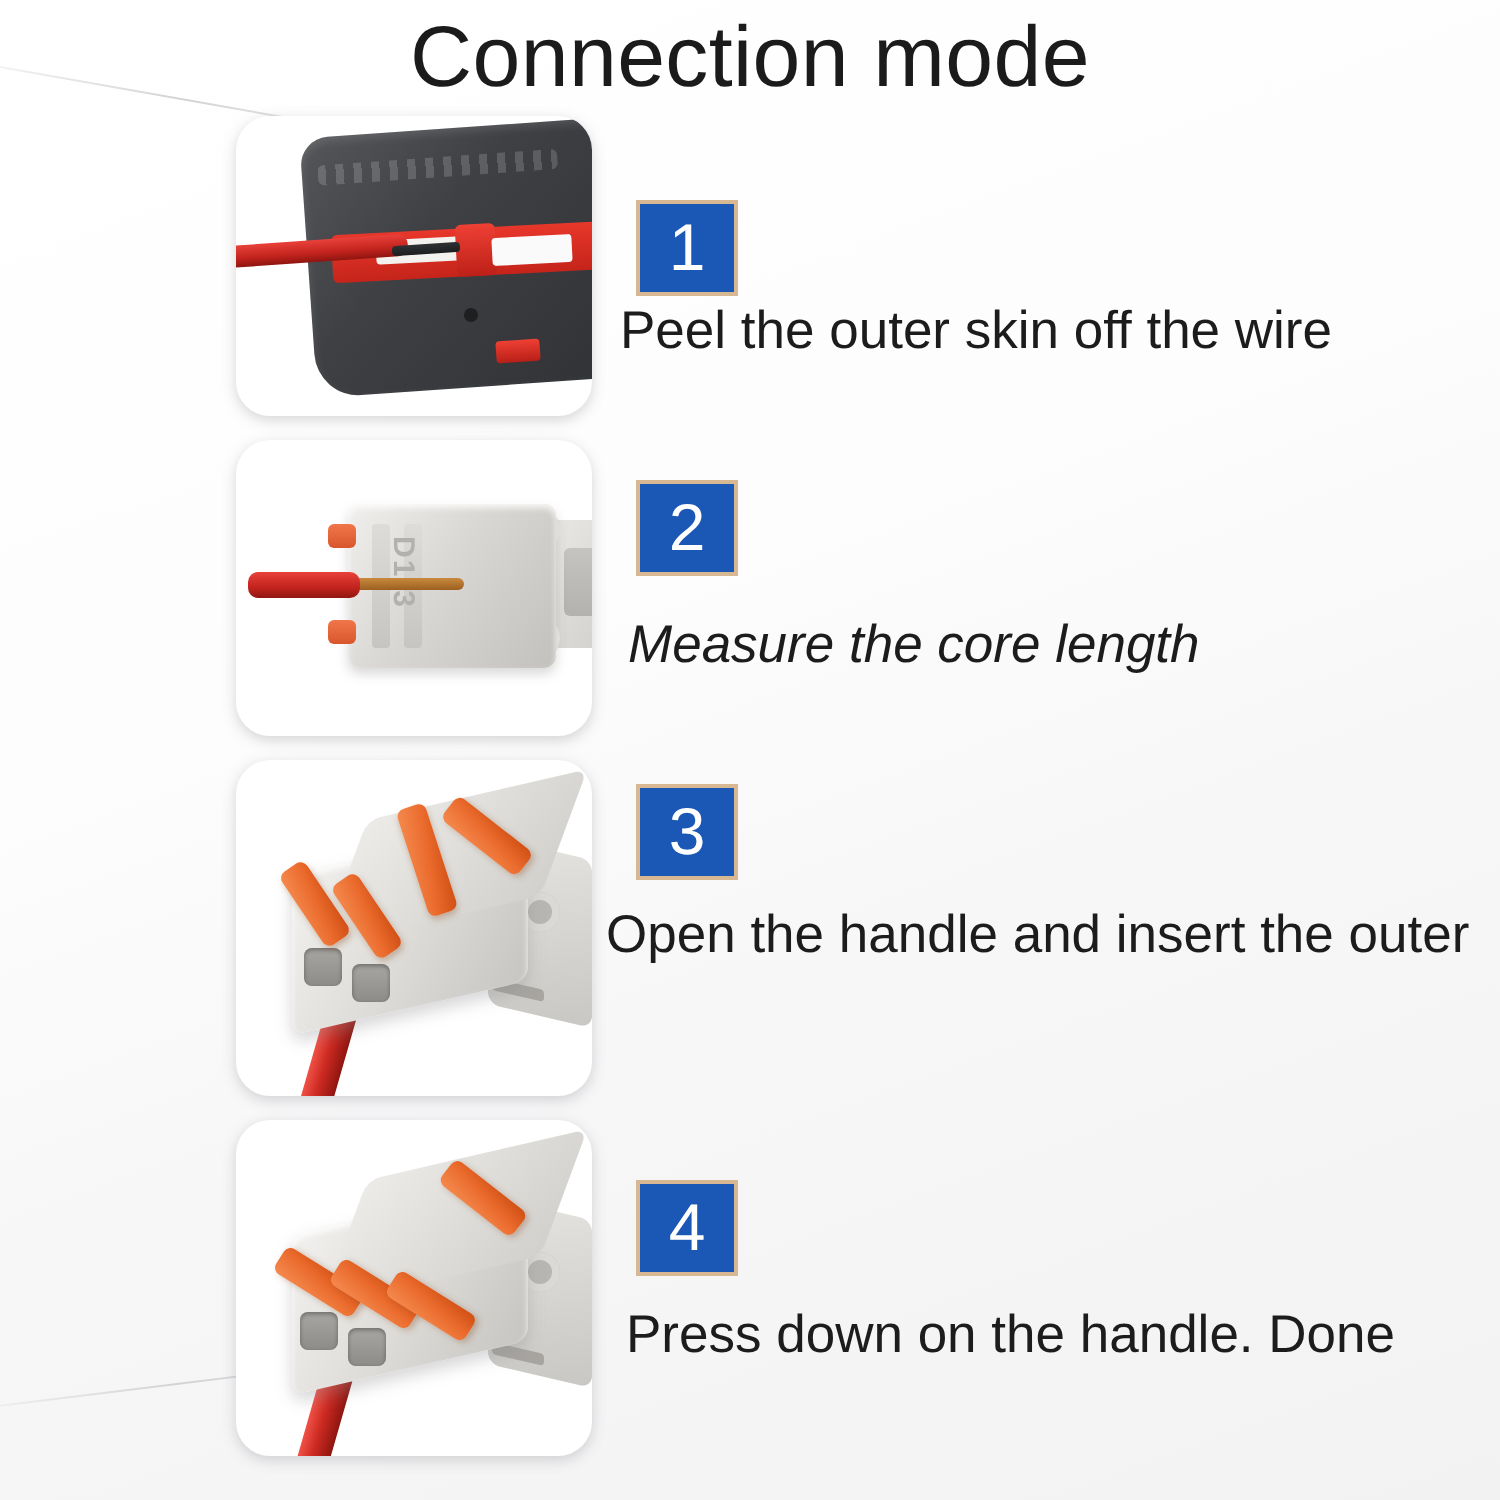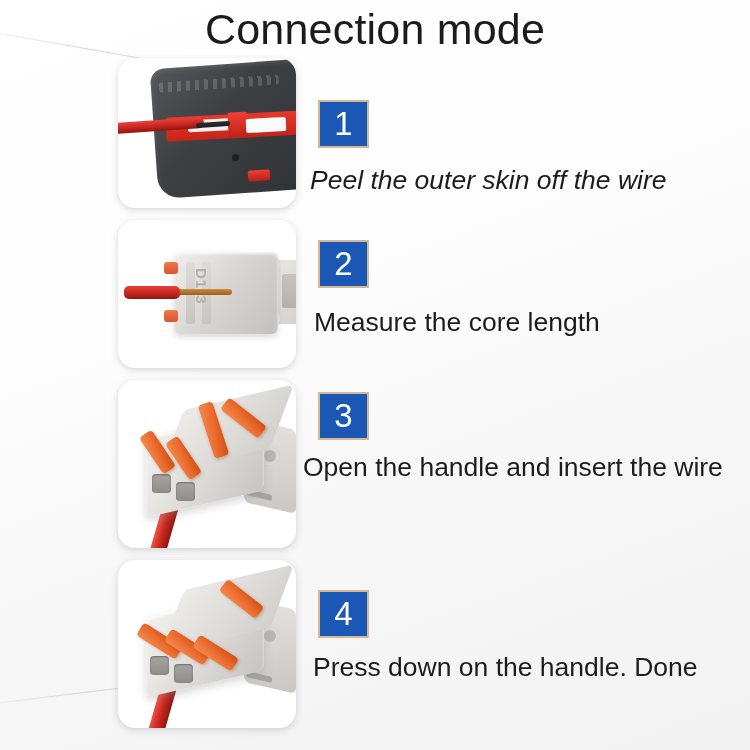--- a/index.html
+++ b/index.html
@@ -56,25 +56,25 @@
   }
   .caption{
     position:absolute;
     font-size:26.5px;line-height:34px;
     color:#1c1c1c;white-space:nowrap;font-weight:400;
   }
 
   
   #card1{top:58px;height:150px;}
   #badge1{left:318px;top:100px;}
-  #cap1{left:310px;top:163px;font-style:italic;}
+  #cap1{left:310px;top:148px;}
 
   #card2{top:220px;height:148px;}
   #badge2{left:318px;top:240px;}
-  #cap2{left:314px;top:305px;}
+  #cap2{left:314px;top:305px;font-style:italic;}
 
   #card3{top:380px;height:168px;}
   #badge3{left:318px;top:392px;}
   #cap3{left:303px;top:450px;}
 
   #card4{top:560px;height:168px;}
   #badge4{left:318px;top:590px;}
   #cap4{left:313px;top:650px;text-align:center;}
 
   
@@ -279,21 +279,21 @@
         <div class="cn-top"></div>
         <div class="cn-port" style="left:34px;top:94px;"></div>
         <div class="cn-port" style="left:58px;top:102px;"></div>
         <div class="lever" style="left:32px;top:50px;height:44px;transform:rotate(-34deg);"></div>
         <div class="lever" style="left:58px;top:56px;height:44px;transform:rotate(-34deg);"></div>
         <div class="lever" style="left:88px;top:22px;height:56px;transform:rotate(-18deg);"></div>
         <div class="lever" style="left:118px;top:14px;height:48px;transform:rotate(-52deg);"></div>
       </div>
     </div>
     <div class="badge" id="badge3">3</div>
-    <div class="caption" id="cap3">Open the handle and insert the wire</div>
+    <div class="caption" id="cap3">Open the handle and insert the outer</div>
   </div>
 
   <div class="step">
     <div class="card" id="card4">
       <div class="photo">
         <div class="cn-wire" style="left:36px;top:122px;height:58px;transform:rotate(16deg);"></div>
         <div class="cn-side"></div>
         <div class="cn-hole" style="left:142px;top:66px;"></div>
         <div class="cn-slot" style="left:94px;top:106px;transform:skewY(13deg);"></div>
         <div class="cn-slot" style="left:128px;top:114px;transform:skewY(13deg);"></div>

